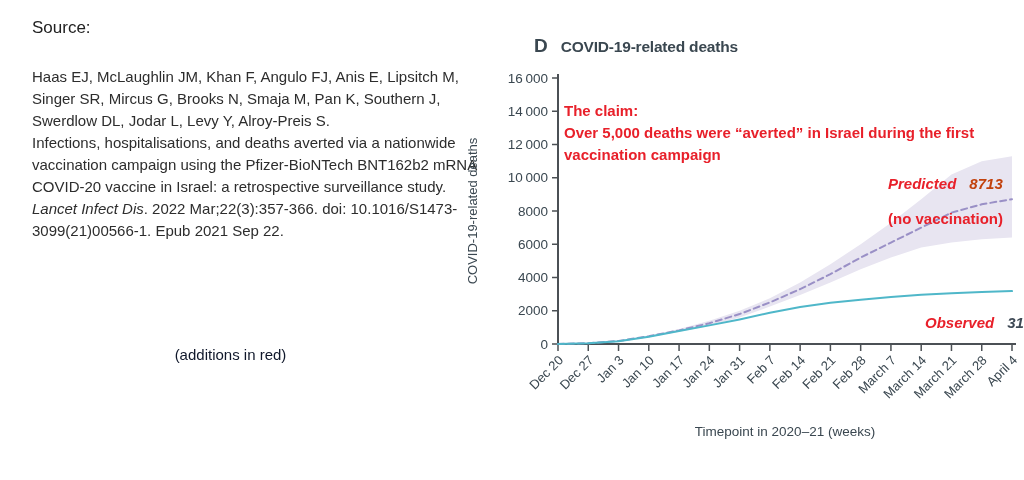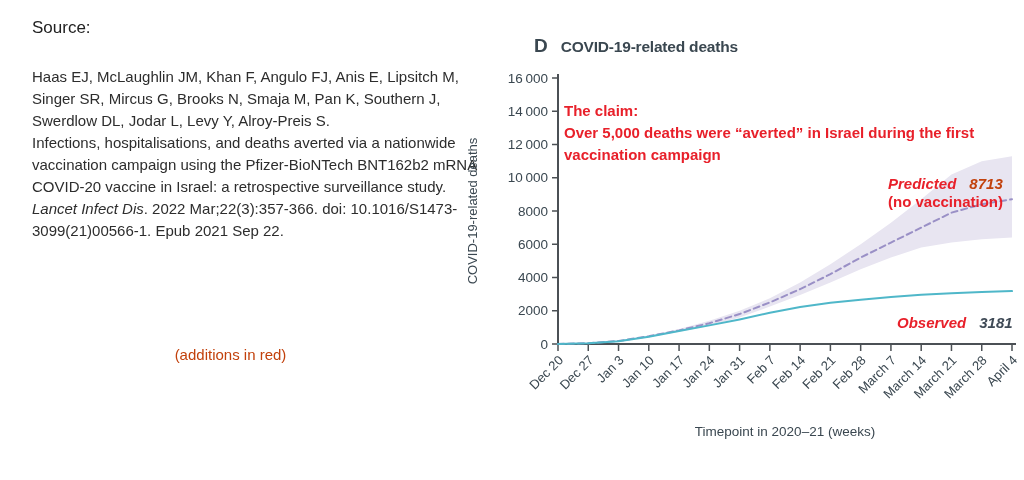--- a/index.html
+++ b/index.html
@@ -6,32 +6,32 @@
   .stage{
     position:relative;width:1024px;height:480px;background:#ffffff;overflow:hidden;
     font-family:"Liberation Sans",sans-serif;color:#2d2d2d;
   }
   
   .source-panel{position:absolute;left:32px;top:18px;width:452px;}
   .source-heading{font-size:17px;color:#222222;margin-bottom:28px;}
   .source-text{margin:0;font-size:15px;line-height:22px;color:#2d2d2d;}
   .source-text .block{display:block;}
   .source-note{position:absolute;left:28px;top:346px;width:405px;text-align:center;
-    font-size:15px;color:#c2410c;}
+    font-size:15px;color:#0f172a;}
   
   .panel-title{position:absolute;left:534px;top:35px;display:flex;align-items:baseline;gap:13px;}
   .panel-letter{font-size:19px;font-weight:bold;color:#3a4750;}
   .panel-name{font-size:15.5px;font-weight:bold;color:#3a4750;letter-spacing:-0.2px;}
   #chart-svg{position:absolute;left:460px;top:28px;}
   .claim{position:absolute;left:564px;top:100px;width:472px;font-size:15px;font-weight:bold;
     line-height:22px;white-space:nowrap;}
   .legend{position:absolute;font-size:15px;font-weight:bold;}
   .legend .row{display:flex;align-items:baseline;gap:13px;font-style:italic;}
   .legend-predicted{left:888px;top:175px;}
-  .legend-predicted .sub{margin-top:1px;text-align:right;}
+  .legend-predicted .sub{margin-top:18px;text-align:right;}
   .legend-observed{left:897px;top:266px;}
   .val{font-size:15px;font-weight:600;}
 </style>
 </head>
 <body>
 
 <div class="stage">
 
   <div class="source-panel">
     <div class="source-heading">Source:</div>
@@ -123,18 +123,18 @@
   <div class="legend legend-predicted">
     <div class="row">
       <span class="red" style="color: rgb(232, 32, 42);">Predicted</span>
       <span class="val" style="color: #c2410c;">8713</span>
     </div>
     <div class="red sub" style="color: rgb(232, 32, 42);">(no vaccination)</div>
   </div>
 
   <div class="legend legend-observed">
     <div class="row">
-      <span class="red" style="color: rgb(232, 32, 42);">Observed</span>
+      <span class="red" style="color: rgb(232, 32, 42); margin-left: 28px;">Observed</span>
       <span class="val" style="color: rgb(63, 74, 86); margin-top: 48px;">3181</span>
     </div>
   </div>
 
 </div>
 
 </body></html>

